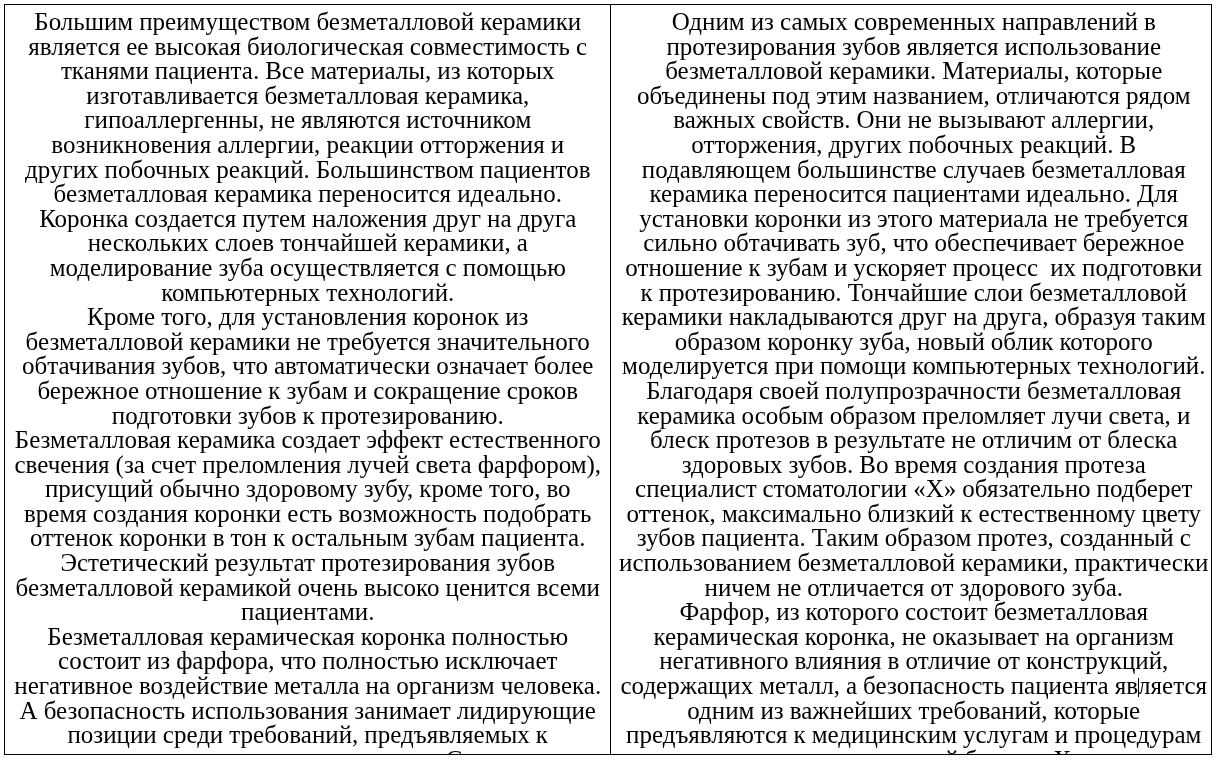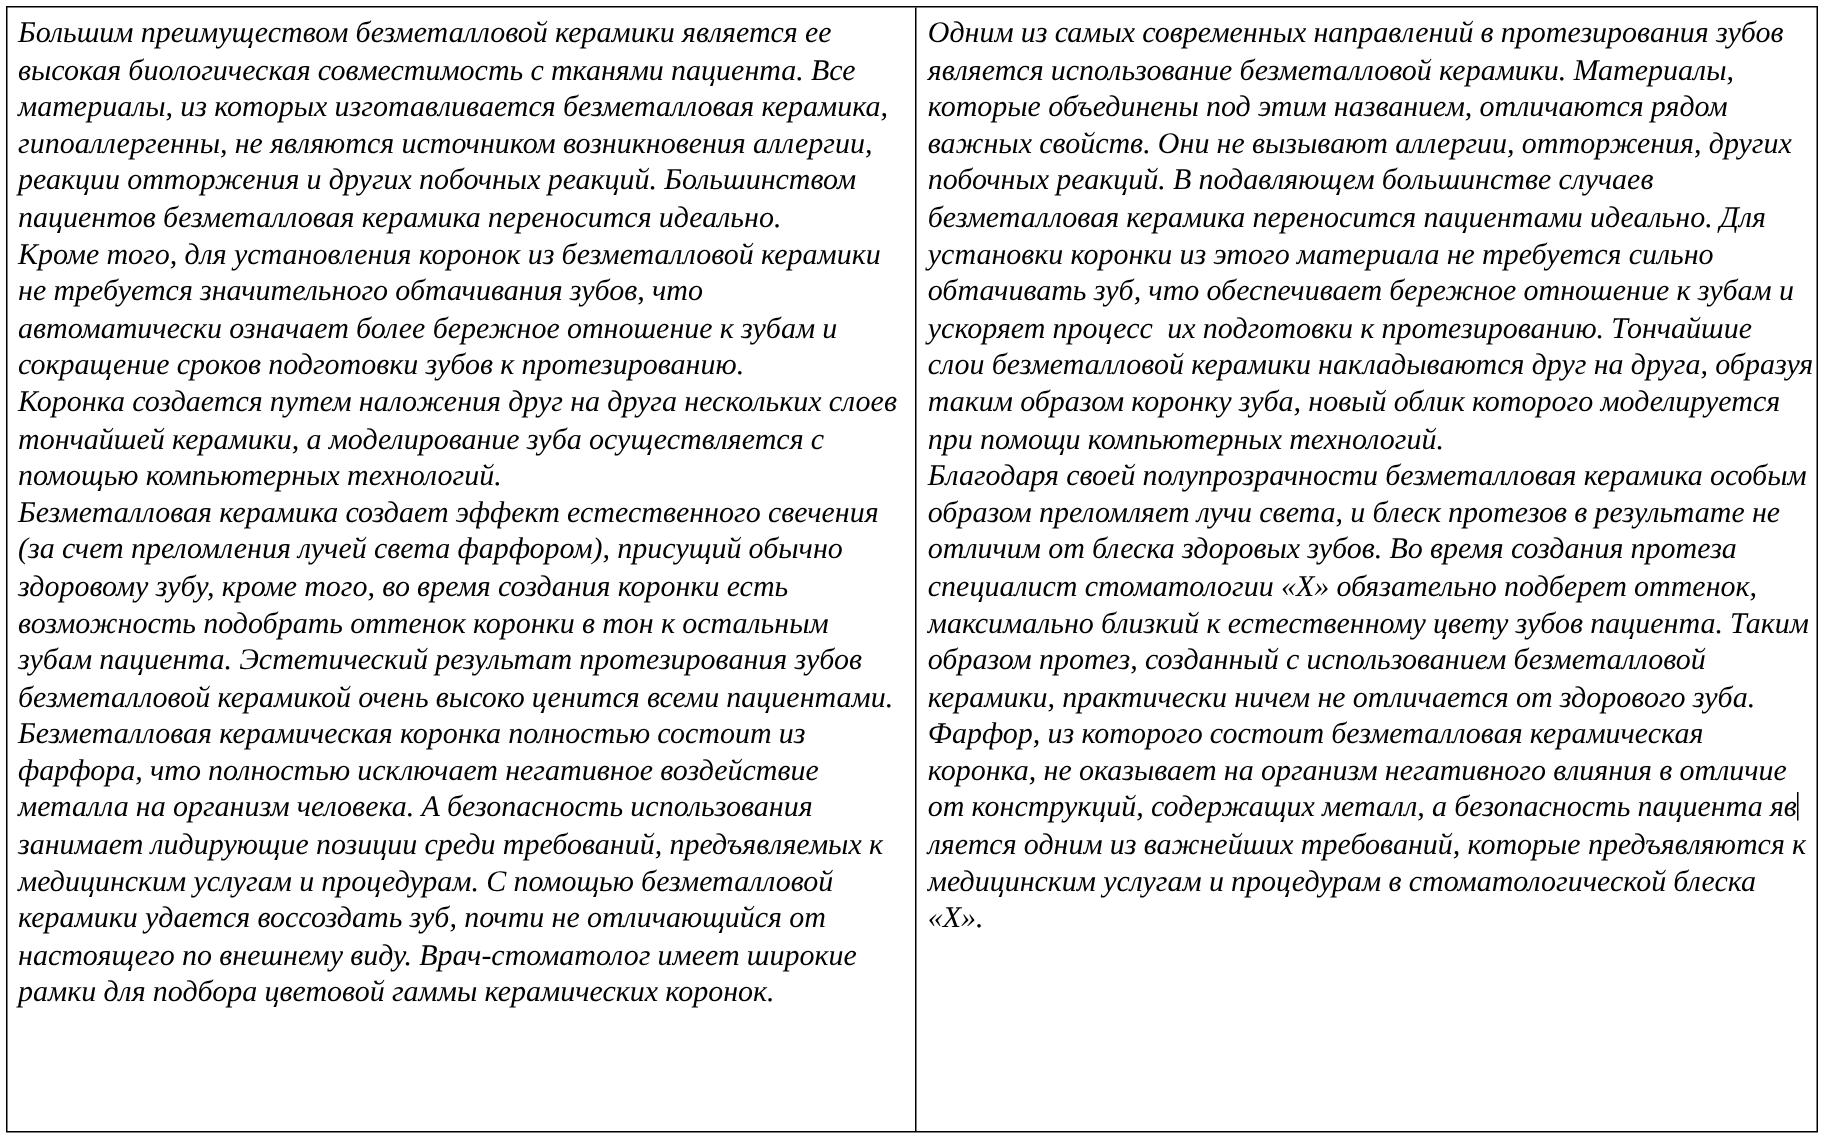--- a/index.html
+++ b/index.html
@@ -50,28 +50,27 @@
     padding: 5px 6px 0 7px;
   }
 
   .doc-cell-right {
     width: 601px;
     padding: 5px 2px 0 8px;
   }
 
   .para {
     margin: 0;
-    font-size: 20px;
+    font-size: 25px;
     line-height: 24.6px;
-    text-align: left;
+    text-align: center;
     text-indent: 0;
     word-spacing: -0.2px;
     letter-spacing: 0;
     white-space: pre-wrap;
-    font-style: italic;
   }
 
   
   .caret {
     display: inline-block;
     width: 1px;
     height: 19px;
     background: #000000;
     vertical-align: -3px;
     margin: 0 -1px 0 0;
@@ -79,22 +78,22 @@
 </style>
 </head>
 <body>
 
 <div class="page">
 
   <div class="doc-table">
 
     <div class="doc-cell doc-cell-left">
       <p class="para">Большим преимуществом безметалловой керамики является ее высокая биологическая совместимость с тканями пациента. Все материалы, из которых изготавливается безметалловая керамика, гипоаллергенны, не являются источником возникновения аллергии, реакции отторжения и других побочных реакций. Большинством пациентов безметалловая керамика переносится идеально.</p>
+      <p class="para">Коронка создается путем наложения друг на друга нескольких слоев тончайшей керамики, а моделирование зуба осуществляется с помощью компьютерных технологий.</p>
       <p class="para">Кроме того, для установления коронок из безметалловой керамики не требуется значительного обтачивания зубов, что автоматически означает более бережное отношение к зубам и сокращение сроков подготовки зубов к протезированию.</p>
-      <p class="para">Коронка создается путем наложения друг на друга нескольких слоев тончайшей керамики, а моделирование зуба осуществляется с помощью компьютерных технологий.</p>
       <p class="para">Безметалловая керамика создает эффект естественного свечения (за счет преломления лучей света фарфором), присущий обычно здоровому зубу, кроме того, во время создания коронки есть возможность подобрать оттенок коронки в тон к остальным зубам пациента. Эстетический результат протезирования зубов безметалловой керамикой очень высоко ценится всеми пациентами.</p>
       <p class="para">Безметалловая керамическая коронка полностью состоит из фарфора, что полностью исключает негативное воздействие металла на организм человека. А безопасность использования занимает лидирующие позиции среди требований, предъявляемых к медицинским услугам и процедурам. С помощью безметалловой керамики удается воссоздать зуб, почти не отличающийся от настоящего по внешнему виду. Врач-стоматолог имеет широкие рамки для подбора цветовой гаммы керамических коронок.</p>
     </div>
 
     <div class="doc-cell doc-cell-right">
       <p class="para">Одним из самых современных направлений в протезирования зубов является использование безметалловой керамики. Материалы, которые объединены под этим названием, отличаются рядом важных свойств. Они не вызывают аллергии, отторжения, других побочных реакций. В подавляющем большинстве случаев безметалловая керамика переносится пациентами идеально. Для установки коронки из этого материала не требуется сильно обтачивать зуб, что обеспечивает бережное отношение к зубам и ускоряет процесс  их подготовки к протезированию. Тончайшие слои безметалловой керамики накладываются друг на друга, образуя таким образом коронку зуба, новый облик которого моделируется при помощи компьютерных технологий.</p>
       <p class="para">Благодаря своей полупрозрачности безметалловая керамика особым образом преломляет лучи света, и блеск протезов в результате не отличим от блеска здоровых зубов. Во время создания протеза специалист стоматологии «Х» обязательно подберет оттенок, максимально близкий к естественному цвету зубов пациента. Таким образом протез, созданный с использованием безметалловой керамики, практически ничем не отличается от здорового зуба.</p>
       <p class="para"><span>Фарфор, из которого состоит безметалловая керамическая коронка, не оказывает на организм негативного влияния в отличие от конструкций, содержащих металл, а безопасность пациента яв</span><span class="caret"></span><span>ляется одним из важнейших требований, которые предъявляются к медицинским услугам и процедурам в стоматологической блеска «Х».</span></p>
     </div>
 

